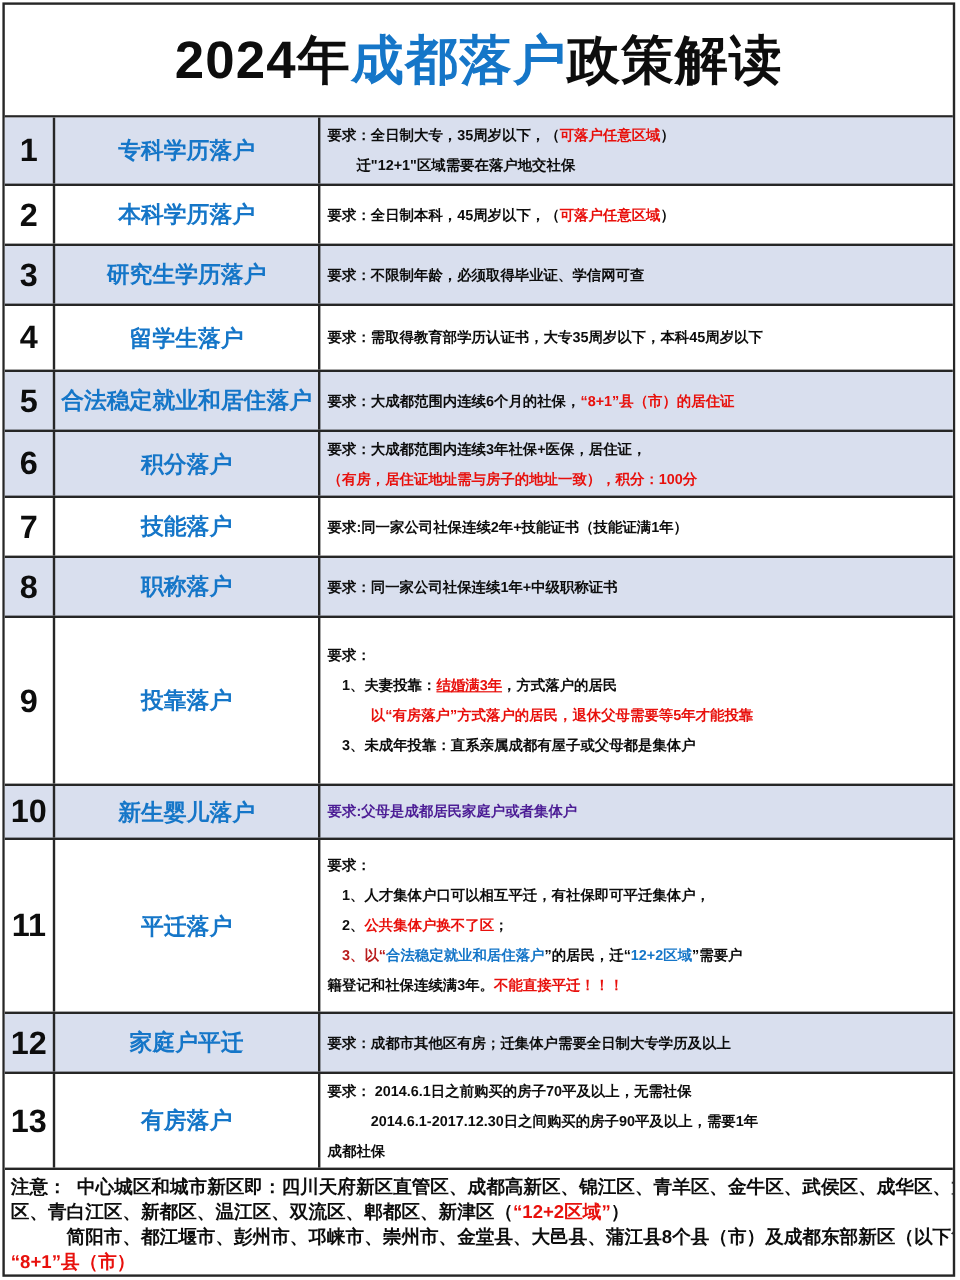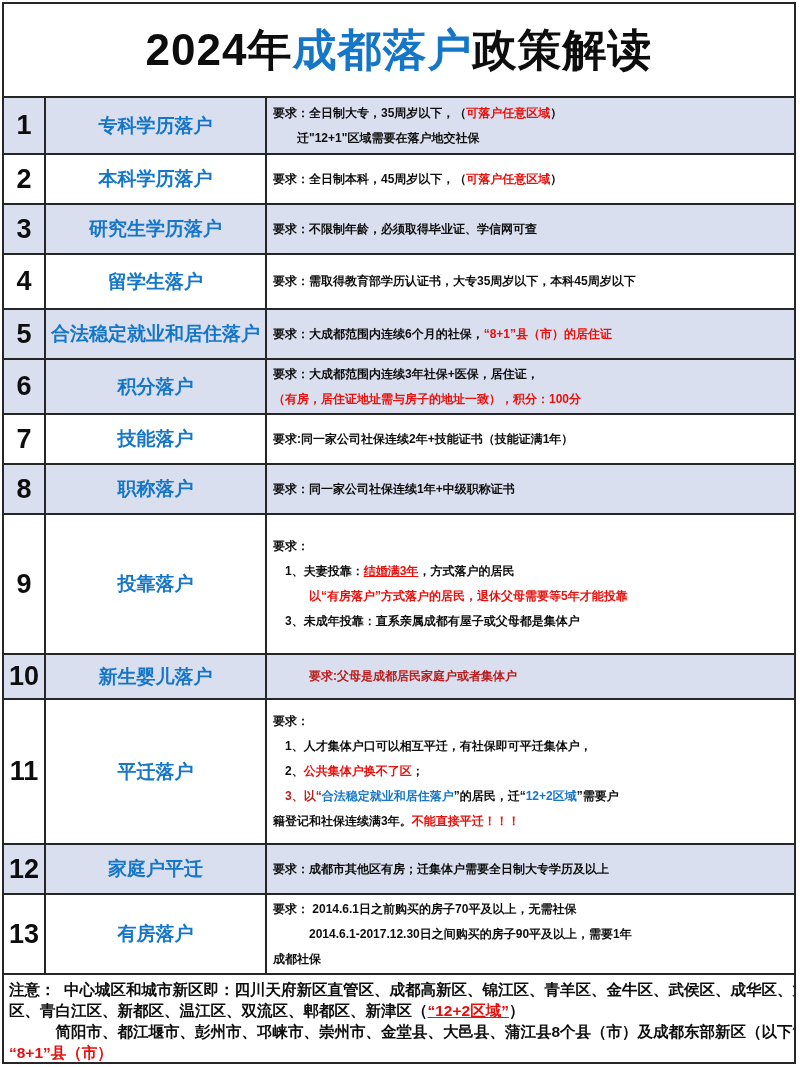--- a/index.html
+++ b/index.html
@@ -115,21 +115,21 @@
             <div class="line"><span class="seg" style="color: rgb(13, 13, 13);">要求：</span></div>
             <div class="line"><span class="seg" style="color: rgb(13, 13, 13);">　1、夫妻投靠：</span><span class="seg" style="color: rgb(232, 16, 12); text-decoration: underline;">结婚满3年</span><span class="seg" style="color: rgb(13, 13, 13);">，方式落户的居民</span></div>
             <div class="line"><span class="seg" style="color: rgb(232, 16, 12);">　　　以“有房落户”方式落户的居民，退休父母需要等5年才能投靠</span></div>
             <div class="line"><span class="seg" style="color: rgb(13, 13, 13);">　3、未成年投靠：直系亲属成都有屋子或父母都是集体户</span></div>
           </div>
         </div>
         <div class="row bg-alt" style="height: 45px;">
           <div class="cell-num">10</div>
           <div class="cell-cat" style="color: rgb(21, 118, 200);">新生婴儿落户</div>
           <div class="cell-req">
-            <div class="line"><span class="seg" style="color: #b91c1c; margin-left: 36px;">要求:父母是成都居民家庭户或者集体户</span></div>
+            <div class="line"><span class="seg" style="color: #4c1d95;">要求:父母是成都居民家庭户或者集体户</span></div>
           </div>
         </div>
         <div class="row" style="height: 145px;">
           <div class="cell-num">11</div>
           <div class="cell-cat" style="color: rgb(21, 118, 200);">平迁落户</div>
           <div class="cell-req">
             <div class="line"><span class="seg" style="color: rgb(13, 13, 13);">要求：</span></div>
             <div class="line"><span class="seg" style="color: rgb(13, 13, 13);">　1、人才集体户口可以相互平迁，有社保即可平迁集体户，</span></div>
             <div class="line"><span class="seg" style="color: rgb(13, 13, 13);">　2、</span><span class="seg" style="color: rgb(232, 16, 12);">公共集体户换不了区</span><span class="seg" style="color: rgb(13, 13, 13);">；</span></div>
             <div class="line"><span class="seg" style="color: #b91c1c;">　3、以“</span><span class="seg" style="color: rgb(21, 118, 200);">合法稳定就业和居住落户</span><span class="seg" style="color: rgb(13, 13, 13);">”的居民，迁“</span><span class="seg" style="color: rgb(21, 118, 200);">12+2区域</span><span class="seg" style="color: rgb(13, 13, 13);">”需要户</span></div>
@@ -148,18 +148,18 @@
           <div class="cell-cat" style="color: rgb(21, 118, 200);">有房落户</div>
           <div class="cell-req">
             <div class="line"><span class="seg" style="color: rgb(13, 13, 13);">要求： 2014.6.1日之前购买的房子70平及以上，无需社保</span></div>
             <div class="line"><span class="seg" style="color: rgb(13, 13, 13);">　　　2014.6.1-2017.12.30日之间购买的房子90平及以上，需要1年</span></div>
             <div class="line"><span class="seg" style="color: rgb(13, 13, 13);">成都社保</span></div>
           </div>
         </div>
       </div>
     <div class="footer-note" id="footer-note">
         <div class="line"><span class="seg" style="color: rgb(13, 13, 13);">注意：  中心城区和城市新区即：四川天府新区直管区、成都高新区、锦江区、青羊区、金牛区、武侯区、成华区、龙泉驿</span></div>
-        <div class="line"><span class="seg" style="color: rgb(13, 13, 13);">区、青白江区、新都区、温江区、双流区、郫都区、新津区（</span><span class="seg" style="color: rgb(232, 16, 12); text-decoration: underline;">“12+2区域”</span><span class="seg" style="color: rgb(13, 13, 13);">）</span></div>
+        <div class="line"><span class="seg" style="color: rgb(13, 13, 13);">区、青白江区、新都区、温江区、双流区、郫都区、新津区（</span><span class="seg" style="color: rgb(232, 16, 12);">“12+2区域”</span><span class="seg" style="color: rgb(13, 13, 13);">）</span></div>
         <div class="line"><span class="seg" style="color: rgb(13, 13, 13);">　　　简阳市、都江堰市、彭州市、邛崃市、崇州市、金堂县、大邑县、蒲江县8个县（市）及成都东部新区（以下简称</span></div>
         <div class="line"><span class="seg" style="color: rgb(232, 16, 12);">“8+1”县（市）</span></div>
       </div>
   </div>
 </div>
 
 </body></html>

